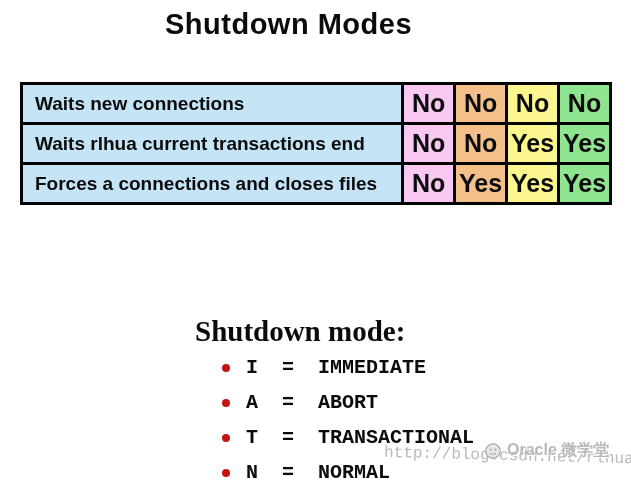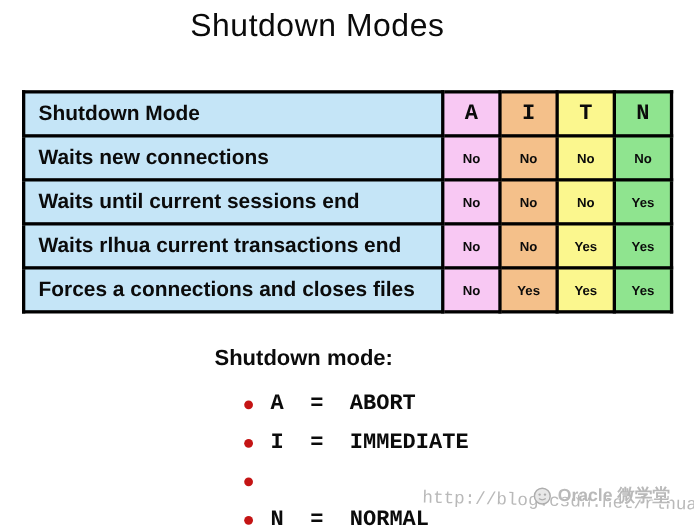--- a/index.html
+++ b/index.html
@@ -6,21 +6,21 @@
   body{
     width:631px;height:481px;
     background:#ffffff;
     font-family:"Liberation Sans",sans-serif;
     position:relative;
     overflow:hidden;
   }
   .title{
     position:absolute;left:0;top:8px;width:577px;
     text-align:center;
-    font-size:29px;font-weight:normal;color:#0b0b0b;
+    font-size:29px;font-weight:bold;color:#0b0b0b;
     letter-spacing:0.5px;
   }
   table.modes{
     position:absolute;left:20px;top:82px;
     border-collapse:collapse;
     table-layout:fixed;
     width:592px;
   }
   table.modes td{
     border:3px solid #000;
@@ -29,33 +29,33 @@
   }
   td.label-cell{
     background:var(--label-bg);
     width:374px;
     padding-left:12px;
     font-size:19px;font-weight:bold;color:#0b0b0b;
   }
   td.mode-cell{
     width:51px;
     text-align:center;
-    font-size:12px;font-weight:bold;color:#0b0b0b;
+    font-size:25px;font-weight:bold;color:#0b0b0b;
   }
   td.head-cell{
     font-family:"Liberation Mono",monospace;
     font-size:20px;font-weight:bold;
   }
   td.col-a{background:var(--col-a);}
   td.col-i{background:var(--col-i);}
   td.col-t{background:var(--col-t);}
   td.col-n{background:var(--col-n);}
   .legend-heading{
     position:absolute;left:195px;top:315px;
-    font-size:20px;font-weight:bold;color:#0b0b0b;
+    font-size:29px;font-weight:bold;color:#0b0b0b;font-family:Liberation Serif, serif;
   }
   .legend-list{
     position:absolute;left:222px;top:350px;
   }
   .legend-item{
     height:35px;
     display:flex;align-items:center;
   }
   .bullet{
     width:8px;height:8px;border-radius:50%;
@@ -90,39 +90,25 @@
   }
 </style>
 </head>
 <body>
 
 <div class="title">Shutdown Modes</div>
 
 <table class="modes">
   <tbody>
     <tr>
-      <td class="label-cell">Shutdown Mode</td>
-      <td class="mode-cell head-cell col-a">A</td>
-      <td class="mode-cell head-cell col-i">I</td>
-      <td class="mode-cell head-cell col-t">T</td>
-      <td class="mode-cell head-cell col-n">N</td>
-    </tr>
-    <tr>
       <td class="label-cell">Waits new connections</td>
       <td class="mode-cell col-a">No</td>
       <td class="mode-cell col-i">No</td>
       <td class="mode-cell col-t">No</td>
       <td class="mode-cell col-n">No</td>
-    </tr>
-    <tr>
-      <td class="label-cell">Waits until current sessions end</td>
-      <td class="mode-cell col-a">No</td>
-      <td class="mode-cell col-i">No</td>
-      <td class="mode-cell col-t">No</td>
-      <td class="mode-cell col-n">Yes</td>
     </tr>
     <tr>
       <td class="label-cell">Waits rlhua current transactions end</td>
       <td class="mode-cell col-a">No</td>
       <td class="mode-cell col-i">No</td>
       <td class="mode-cell col-t">Yes</td>
       <td class="mode-cell col-n">Yes</td>
     </tr>
     <tr>
       <td class="label-cell">Forces a connections and closes files</td>
@@ -132,28 +118,29 @@
       <td class="mode-cell col-n">Yes</td>
     </tr>
   </tbody>
 </table>
 
 <div class="legend-heading">Shutdown mode:</div>
 
 <div class="legend-list">
   <div class="legend-item">
     <span class="bullet"></span>
+    <span class="legend-text">I  =  IMMEDIATE</span>
+  </div>
+  <div class="legend-item">
+    <span class="bullet"></span>
     <span class="legend-text">A  =  ABORT</span>
   </div>
   <div class="legend-item">
     <span class="bullet"></span>
-    <span class="legend-text">I  =  IMMEDIATE</span>
-  </div>
-  <div class="legend-item">
-    <span class="bullet"></span>
+    <span class="legend-text">T  =  TRANSACTIONAL</span>
   </div>
   <div class="legend-item">
     <span class="bullet"></span>
     <span class="legend-text">N  =  NORMAL</span>
   </div>
 </div>
 
 <div class="wm-url">http://blog.csdn.net/rlhua</div>
 
 <div class="wm-brand">

